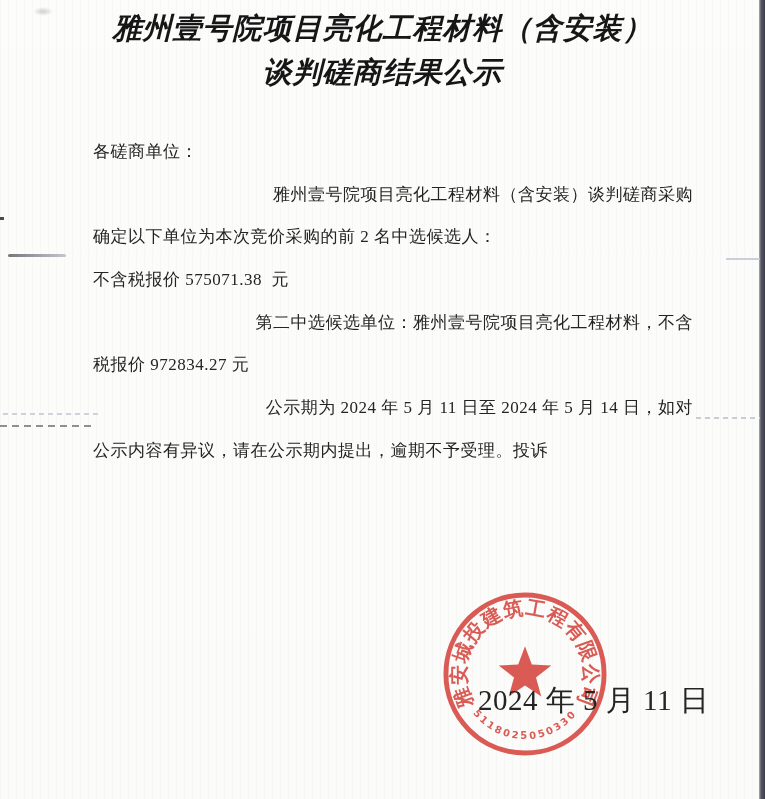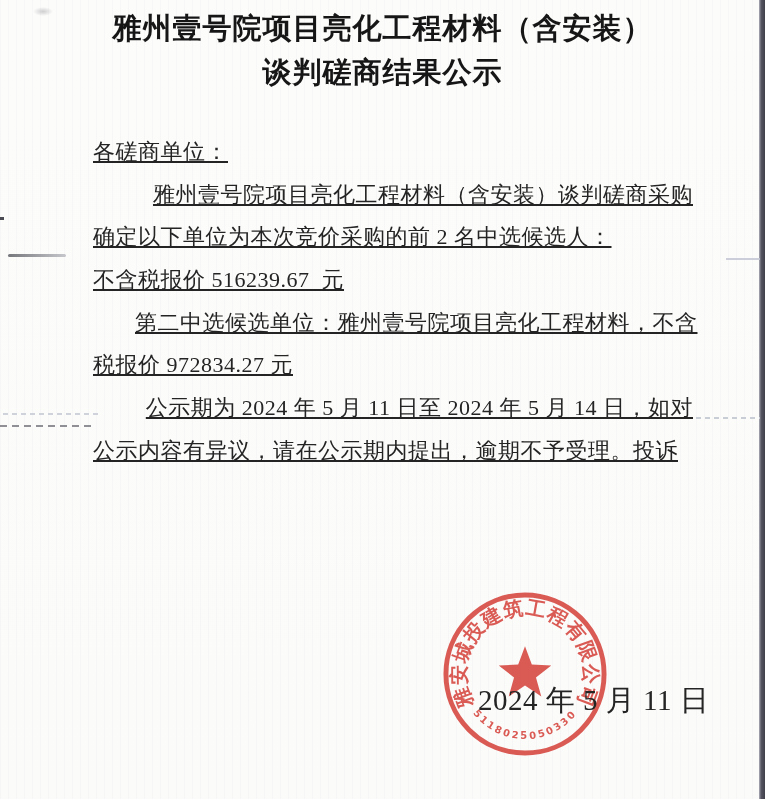--- a/index.html
+++ b/index.html
@@ -26,37 +26,36 @@
     width: 100%;
     margin: 0;
     text-align: center;
     font-family: "DejaVu Sans", "Liberation Sans", sans-serif;
     font-weight: 700;
     color: #161616;
     font-size: 29px;
     line-height: 44px;
     letter-spacing: 1px;
   }
-  .doc-title .t-line { display: block; }
+  .doc-title .t-line { display: block; font-style: italic; }
 
   
   .doc-body {
     position: absolute;
     top: 131px;
     left: 93px;
     width: 600px;
     color: #242424;
   }
   .line {
     height: 42.7px;
     line-height: 42.7px;
-    font-size: 22px;
+    font-size: 17px;
     white-space: pre;
     letter-spacing: 0.5px;
-    text-decoration: underline;
   }
   .line.indent { padding-left: 42px; text-align: right; }
 
   
   .sig-company {
     position: absolute;
     left: 349px;
     top: 636px;
     font-size: 22px;
     letter-spacing: 0.5px;
@@ -140,21 +139,21 @@
 
   <h1 class="doc-title">
     <span class="t-line">雅州壹号院项目亮化工程材料（含安装）</span>
     <span class="t-line">谈判磋商结果公示</span>
   </h1>
 
   <div class="doc-body">
     <div class="line">各磋商单位：</div>
     <div class="line indent">雅州壹号院项目亮化工程材料（含安装）谈判磋商采购</div>
     <div class="line">确定以下单位为本次竞价采购的前 2 名中选候选人：</div>
-    <div class="line">不含税报价 516239.67  元</div>
+    <div class="line">不含税报价 575071.38  元</div>
     <div class="line indent">第二中选候选单位：雅州壹号院项目亮化工程材料，不含</div>
     <div class="line">税报价 972834.27 元</div>
     <div class="line indent">公示期为 2024 年 5 月 11 日至 2024 年 5 月 14 日，如对</div>
     <div class="line">公示内容有异议，请在公示期内提出，逾期不予受理。投诉</div>
   </div>
 
   <div class="sig-date">2024 年 5 月 11 日</div>
 
   <svg class="seal" viewBox="0 0 170 170" xmlns="http://www.w3.org/2000/svg">
     <defs>

